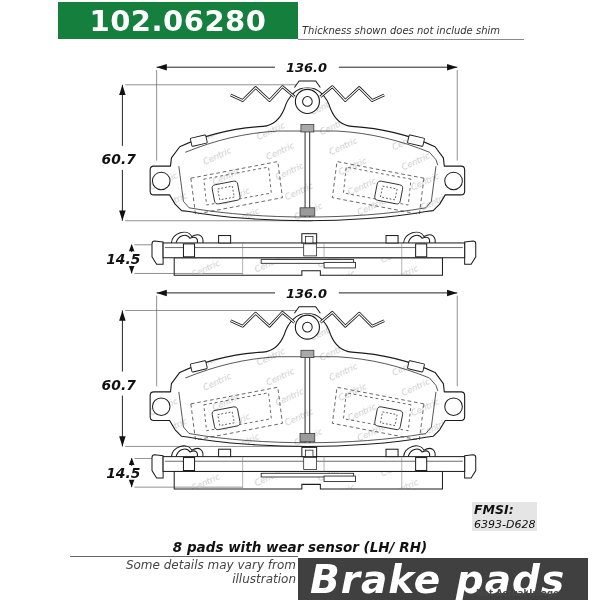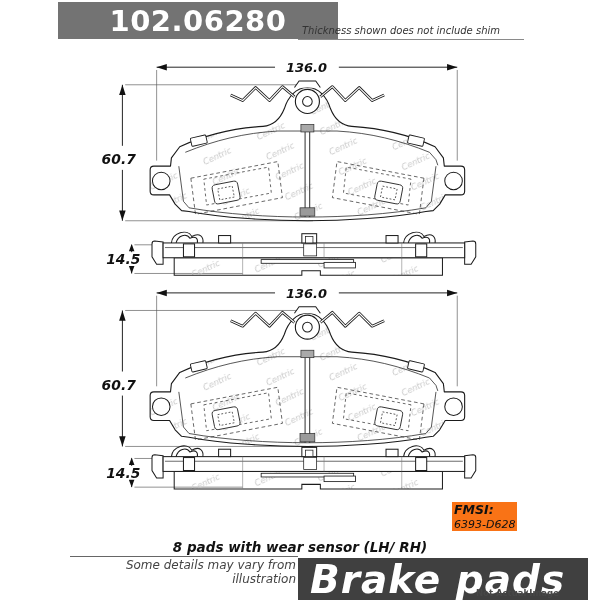--- a/index.html
+++ b/index.html
@@ -1,28 +1,28 @@
 <!DOCTYPE html>
 <html><head>
 <meta charset="utf-8">
 <style>
   html,body{margin:0;padding:0;}
   body{width:600px;height:600px;background:#ffffff;position:relative;overflow:hidden;
        font-family:"DejaVu Sans","Liberation Sans",sans-serif;}
   .abs{position:absolute;}
   
-  .part-box{left:58px;top:2px;width:280px;height:37px;background:#737373;
+  .part-box{left:58px;top:2px;width:240px;height:37px;background:#15803d;
             display:flex;align-items:center;justify-content:center;}
   .part-box span{color:#fff;font-weight:bold;font-size:29px;letter-spacing:0.5px;}
   .header-note{left:302px;top:25px;width:230px;font-size:10px;font-style:italic;color:#333;}
   .header-underline{left:298px;top:39px;width:226px;border-top:1px solid #8a8a8a;height:0;}
   
   .drawing-svg{left:0;top:45px;}
   
-  .fmsi{left:452px;top:502px;background:#f97316;padding:0 2px;line-height:1.25;}
+  .fmsi{left:472px;top:502px;background:#e5e5e5;padding:0 2px;line-height:1.25;}
   .fmsi .fmsi-label{font-size:12.5px;font-weight:bold;font-style:italic;color:#111;}
   .fmsi .fmsi-code{font-size:11px;font-style:italic;color:#111;}
   
   .caption{left:0;top:539px;width:600px;text-align:center;font-size:13.5px;
            font-weight:bold;font-style:italic;color:#111;}
   
   .footer-line{left:70px;top:556px;width:228px;border-top:1px solid #666;height:0;}
   .disclaimer{left:60px;top:558px;width:236px;text-align:right;font-size:12px;
               font-style:italic;color:#444;}
   .banner{left:298px;top:558px;width:290px;height:42px;background:#404040;

